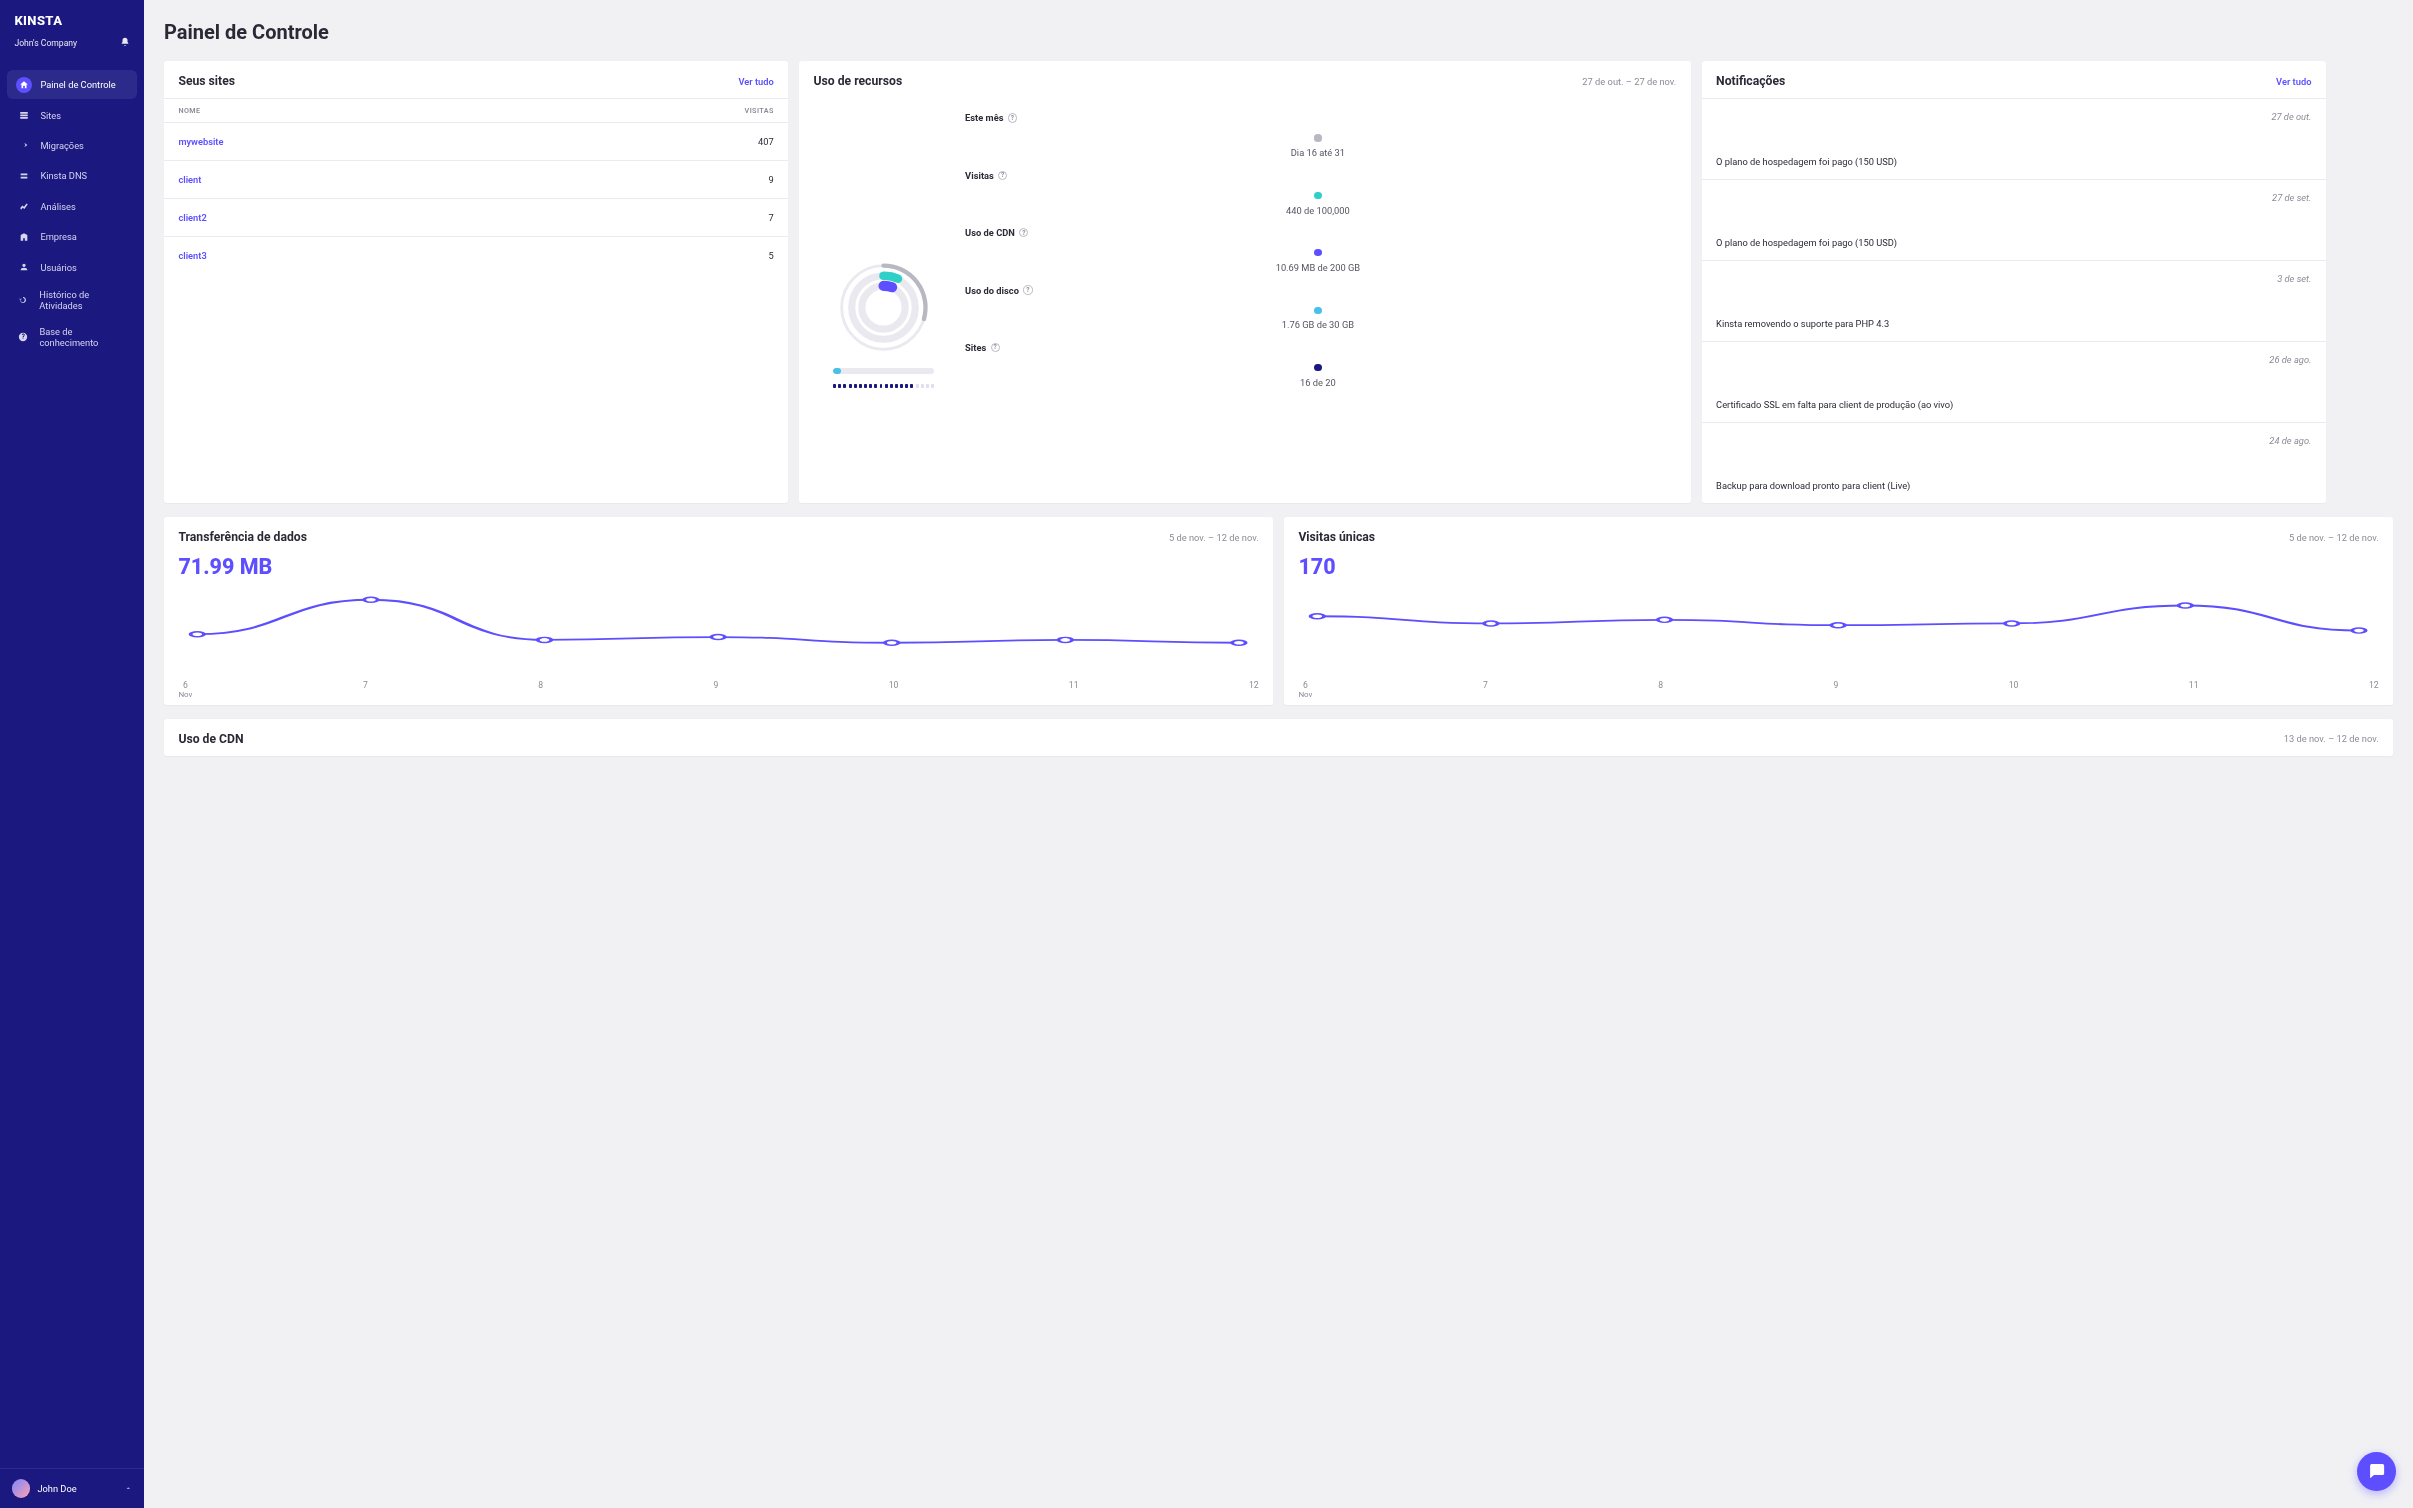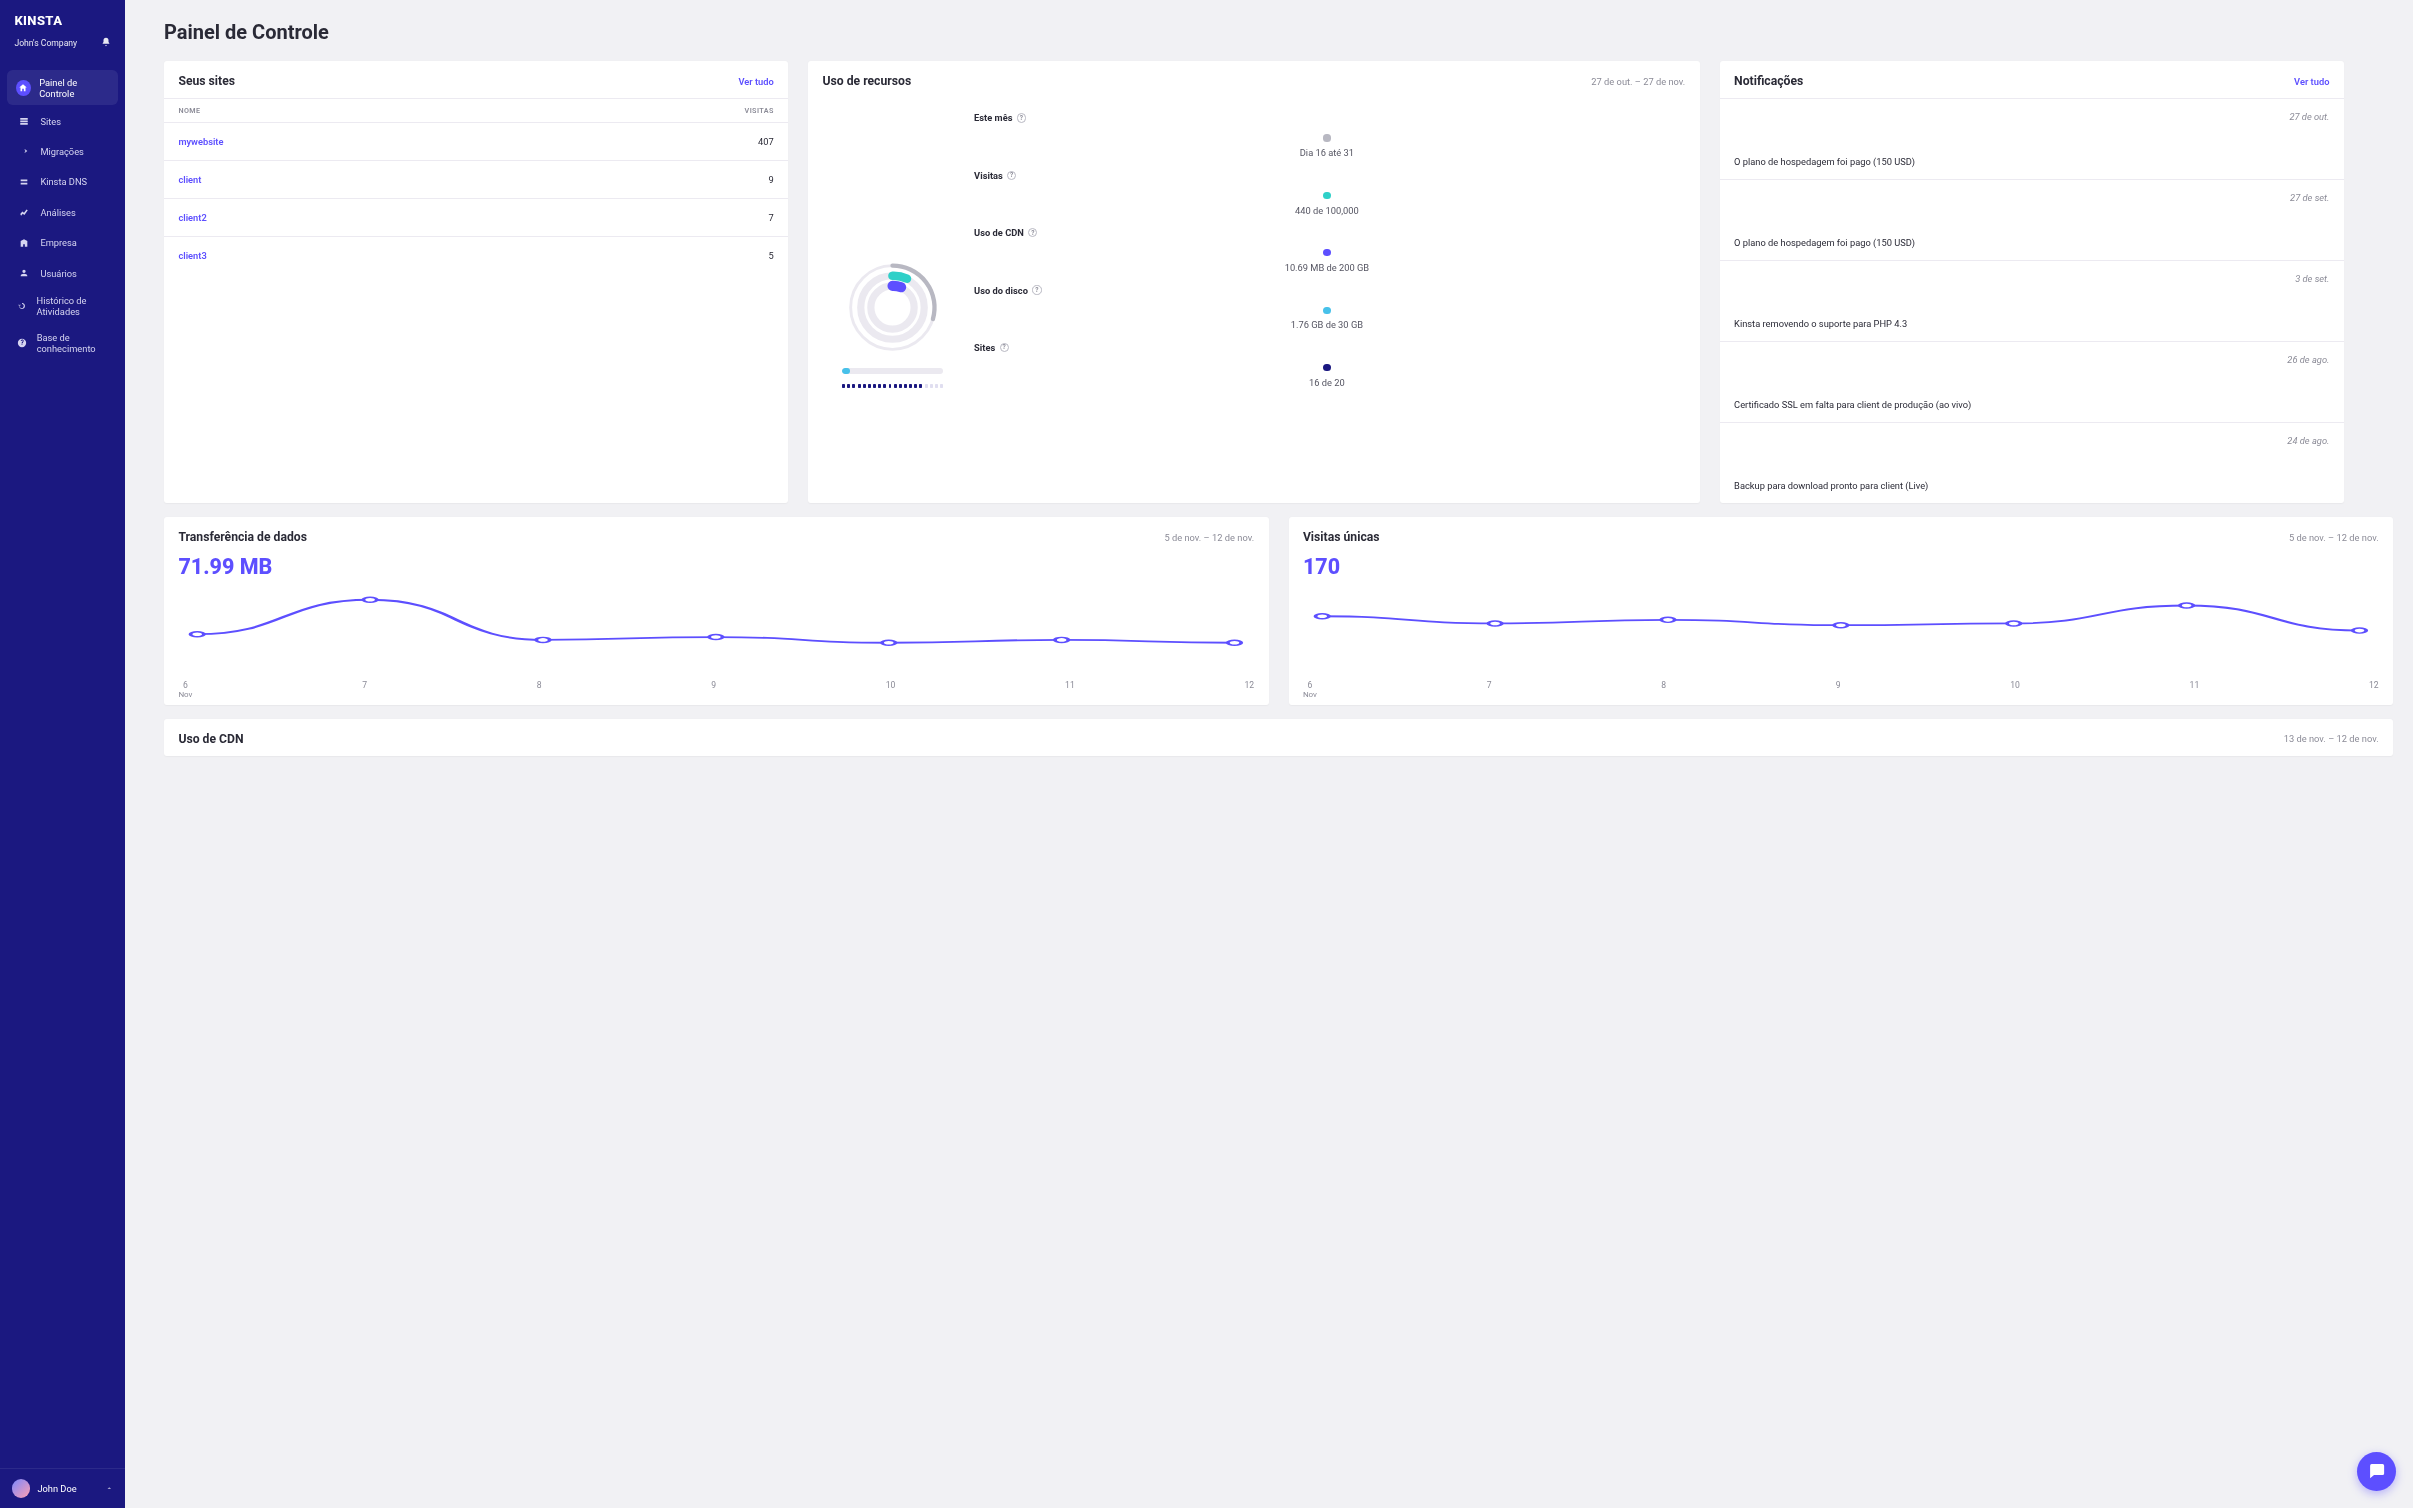--- a/index.html
+++ b/index.html
@@ -6,21 +6,21 @@
   html, body { height: 100%; }
   body {
     font-family: -apple-system, BlinkMacSystemFont, "Segoe UI", Roboto, Helvetica, Arial, sans-serif;
     background: #f1f1f4;
     color: #2e2e3a;
     font-size: 10px;
   }
   .app { display: flex; min-height: 100vh; }
   
   .sidebar {
-    width: 125px;
+    width: 144px;
     background: #1a1c7a;
     background: #1f1b87;
     background: #1a1782;
     background: #201d8a;
     background: #1b1880;
     color: #fff;
     display: flex;
     flex-direction: column;
     position: fixed;
     top: 0; left: 0; bottom: 0;
@@ -49,21 +49,21 @@
     font-size: 9.3px;
   }
   .avatar {
     width: 18.7px; height:18.7px; border-radius:50%;
     background: linear-gradient(135deg,#7a88ff,#ff9fb2);
   }
   .chevron { margin-left:auto; opacity:0.6; }
   
   .main { margin-left: 144px; flex:1; padding: 20px 20px 29px; }
   h1.page-title { font-size: 20px; font-weight: 700; color: #2a2a36; margin-bottom: 17px; }
-  .row { display:flex; gap: 20px; margin-bottom: 14.4px; }
+  .row { display:flex; gap: 11px; margin-bottom: 14.4px; }
   .card {
     background: #fff; border-radius: 2.9px;
     box-shadow: 0 0.7px 1.4px rgba(0,0,0,0.04);
     flex:1; display:flex; flex-direction:column;
   }
   .card-header {
     display:flex; align-items:center; justify-content:space-between;
     padding: 13px 14.4px 10px;
   }
   .card-title { font-size: 12.2px; font-weight: 700; color: #2a2a36; }

